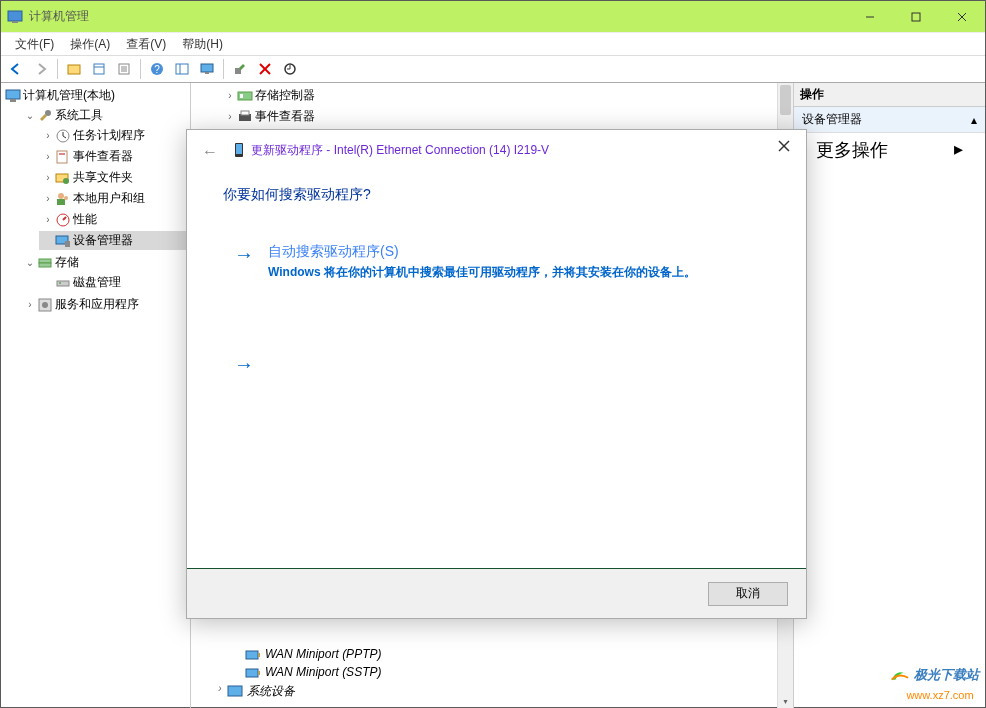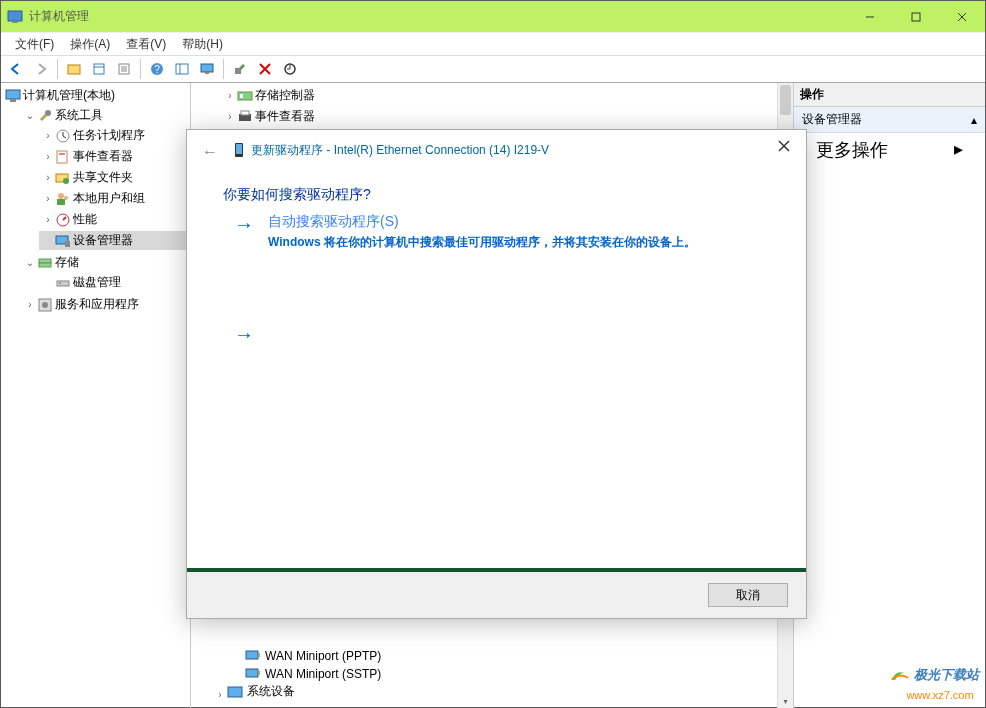--- a/index.html
+++ b/index.html
@@ -47,40 +47,40 @@
 
 .right-pane .hdr { background: #f0f0f0; border-bottom: 1px solid #ccc; padding: 3px 6px; font-weight: bold; font-size: 12px; }
 .right-pane .section { background: #eaf2fb; padding: 4px 8px; display: flex; justify-content: space-between; align-items: center; font-size: 12px; border-bottom: 1px solid #ddd; }
 .right-pane .action { padding: 5px 22px; font-size: 18px; display: flex; justify-content: space-between; align-items: flex-start; cursor: pointer; }
 
 
 .dialog { position: absolute; left: 185px; top: 128px; width: 621px; height: 490px; background: #fff; border: 1px solid #aaa; box-shadow: 0 4px 24px rgba(0,0,0,.25); }
 .dialog .d-head { height: 40px; display: flex; align-items: center; padding: 0 0 0 10px; }
 .dialog .d-back { width: 26px; height: 26px; display: flex; align-items: center; justify-content: center; color: #888; cursor: pointer; font-size: 16px; }
 .dialog .d-icon { width: 16px; height: 16px; margin: 0 4px 0 8px; }
-.dialog .d-title { font-size: 12px; color: #0369a1; flex: 1; }
+.dialog .d-title { font-size: 12px; color: #6d28d9; flex: 1; }
 .dialog .d-close { width: 40px; height: 28px; display: flex; align-items: center; justify-content: center; cursor: pointer; position: absolute; right: 2px; top: 2px; }
 .dialog .d-body { padding: 16px 40px 10px 36px; }
-.dialog .d-prompt { color: #003399; font-size: 14px; }
+.dialog .d-prompt { color: #003399; font-size: 14px; margin-bottom: 30px; }
 .dialog .opt { display: flex; padding: 8px 10px; margin-bottom: 14px; border: 1px solid transparent; cursor: pointer; }
 .dialog .opt .arrow { color: #0066cc; font-size: 20px; margin-right: 14px; margin-top: -2px; }
 .dialog .opt .o-title { color: #3b82f6; font-size: 14px; margin-bottom: 3px; }
 .dialog .opt .o-desc { color: #0066cc; font-size: 12px; font-weight: bold; }
-.dialog .d-foot { position: absolute; bottom: 0; left: 0; right: 0; height: 50px; background: #f0f0f0; border-top: 4px solid #14532d; display: flex; justify-content: flex-end; align-items: center; padding-right: 18px; }
+.dialog .d-foot { position: absolute; bottom: 0; left: 0; right: 0; height: 50px; background: #f0f0f0; border-top: 1px solid #14532d; display: flex; justify-content: flex-end; align-items: center; padding-right: 18px; }
 .dialog .d-foot button { width: 80px; height: 24px; font-size: 12px; background: #e1e1e1; border: 1px solid #adadad; cursor: pointer; }
 
 
 .watermark { position: absolute; right: 6px; bottom: 4px; font-size: 13px; line-height: 1.2; }
 .watermark .wm1 { color: #3a7fbf; font-weight: bold; font-style: italic; }
 .watermark .wm2 { color: #ff8800; font-size: 11px; margin-left: 18px; }
 .watermark .wm-icon { display:inline-block; width:22px; height:22px; vertical-align: middle; }
 
 
 .mid-list-bottom { position: absolute; left: 40px; bottom: 8px; font-size: 12px; }
-.mid-list-bottom .row { display: flex; align-items: flex-end; padding: 1px 0; }
+.mid-list-bottom .row { display: flex; align-items: flex-start; padding: 1px 0; font-style: italic; }
 .mid-list-bottom .exp { width: 14px; text-align: center; font-size: 10px; color: #666; }
 .mid-list-bottom .ticon { width: 16px; height: 16px; margin-right: 4px; }
 </style>
 </head>
 <body>
 
 <div class="window">
 
   <div class="titlebar">
     <svg class="app-icon" viewBox="0 0 16 16">

